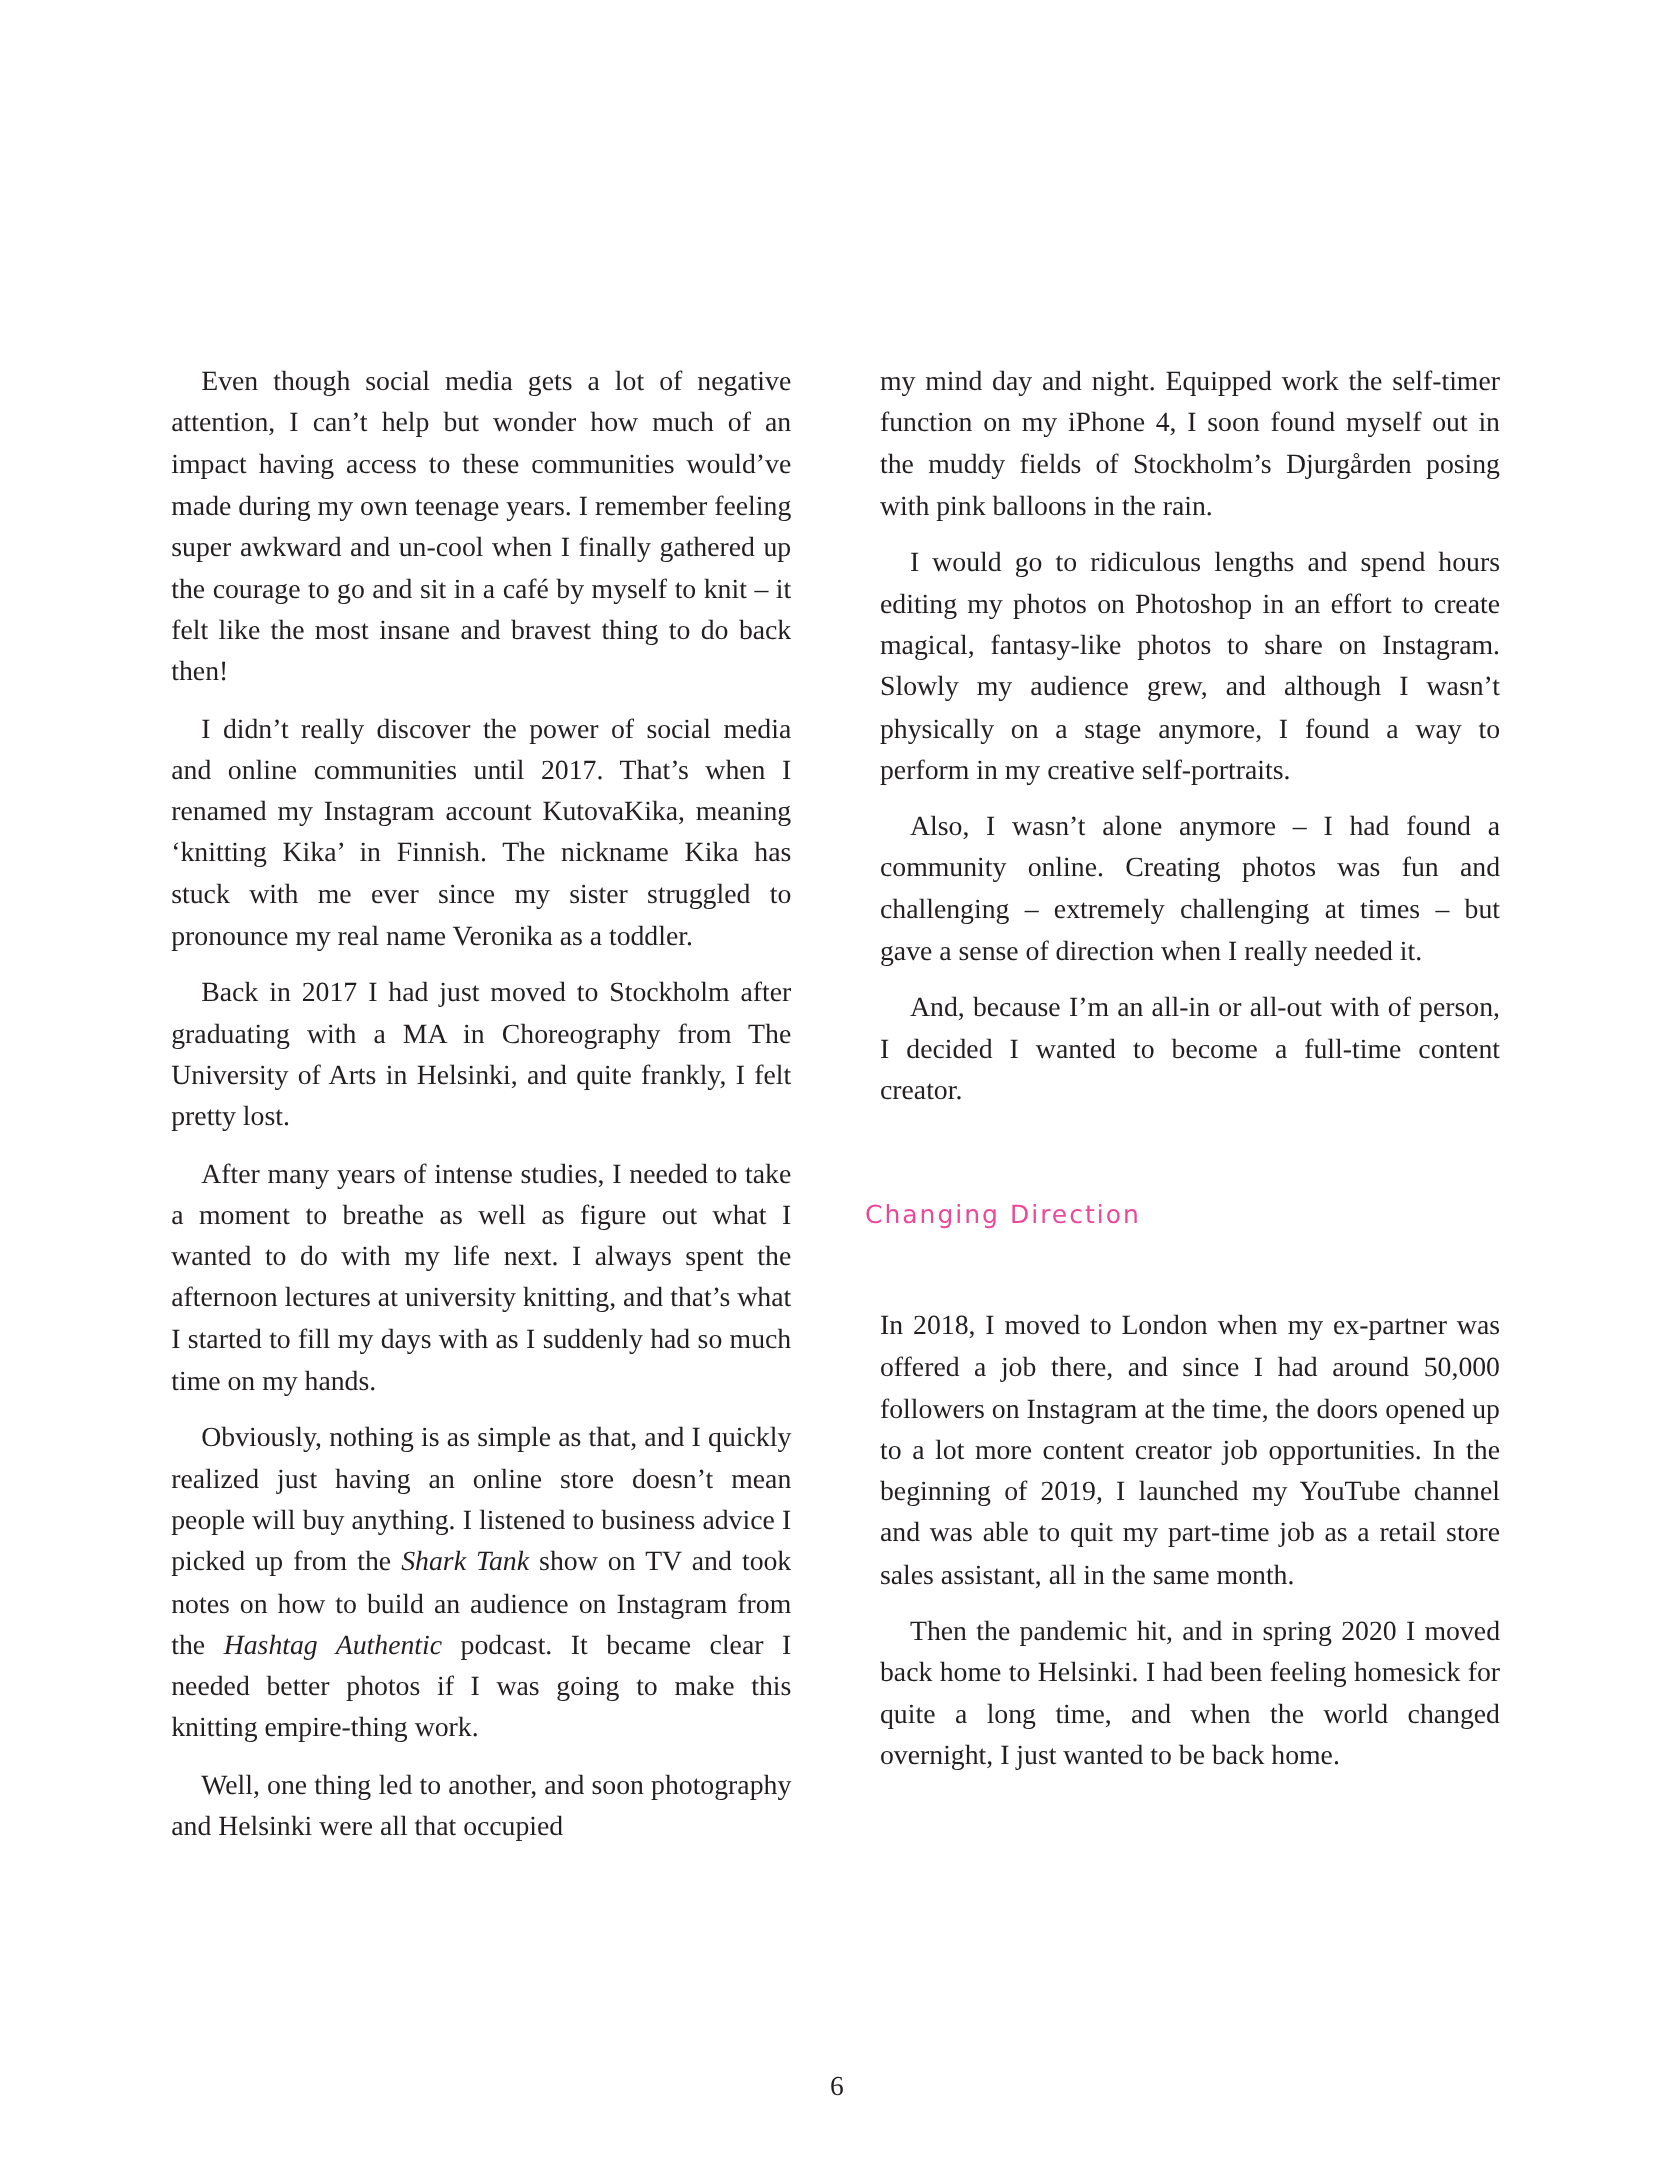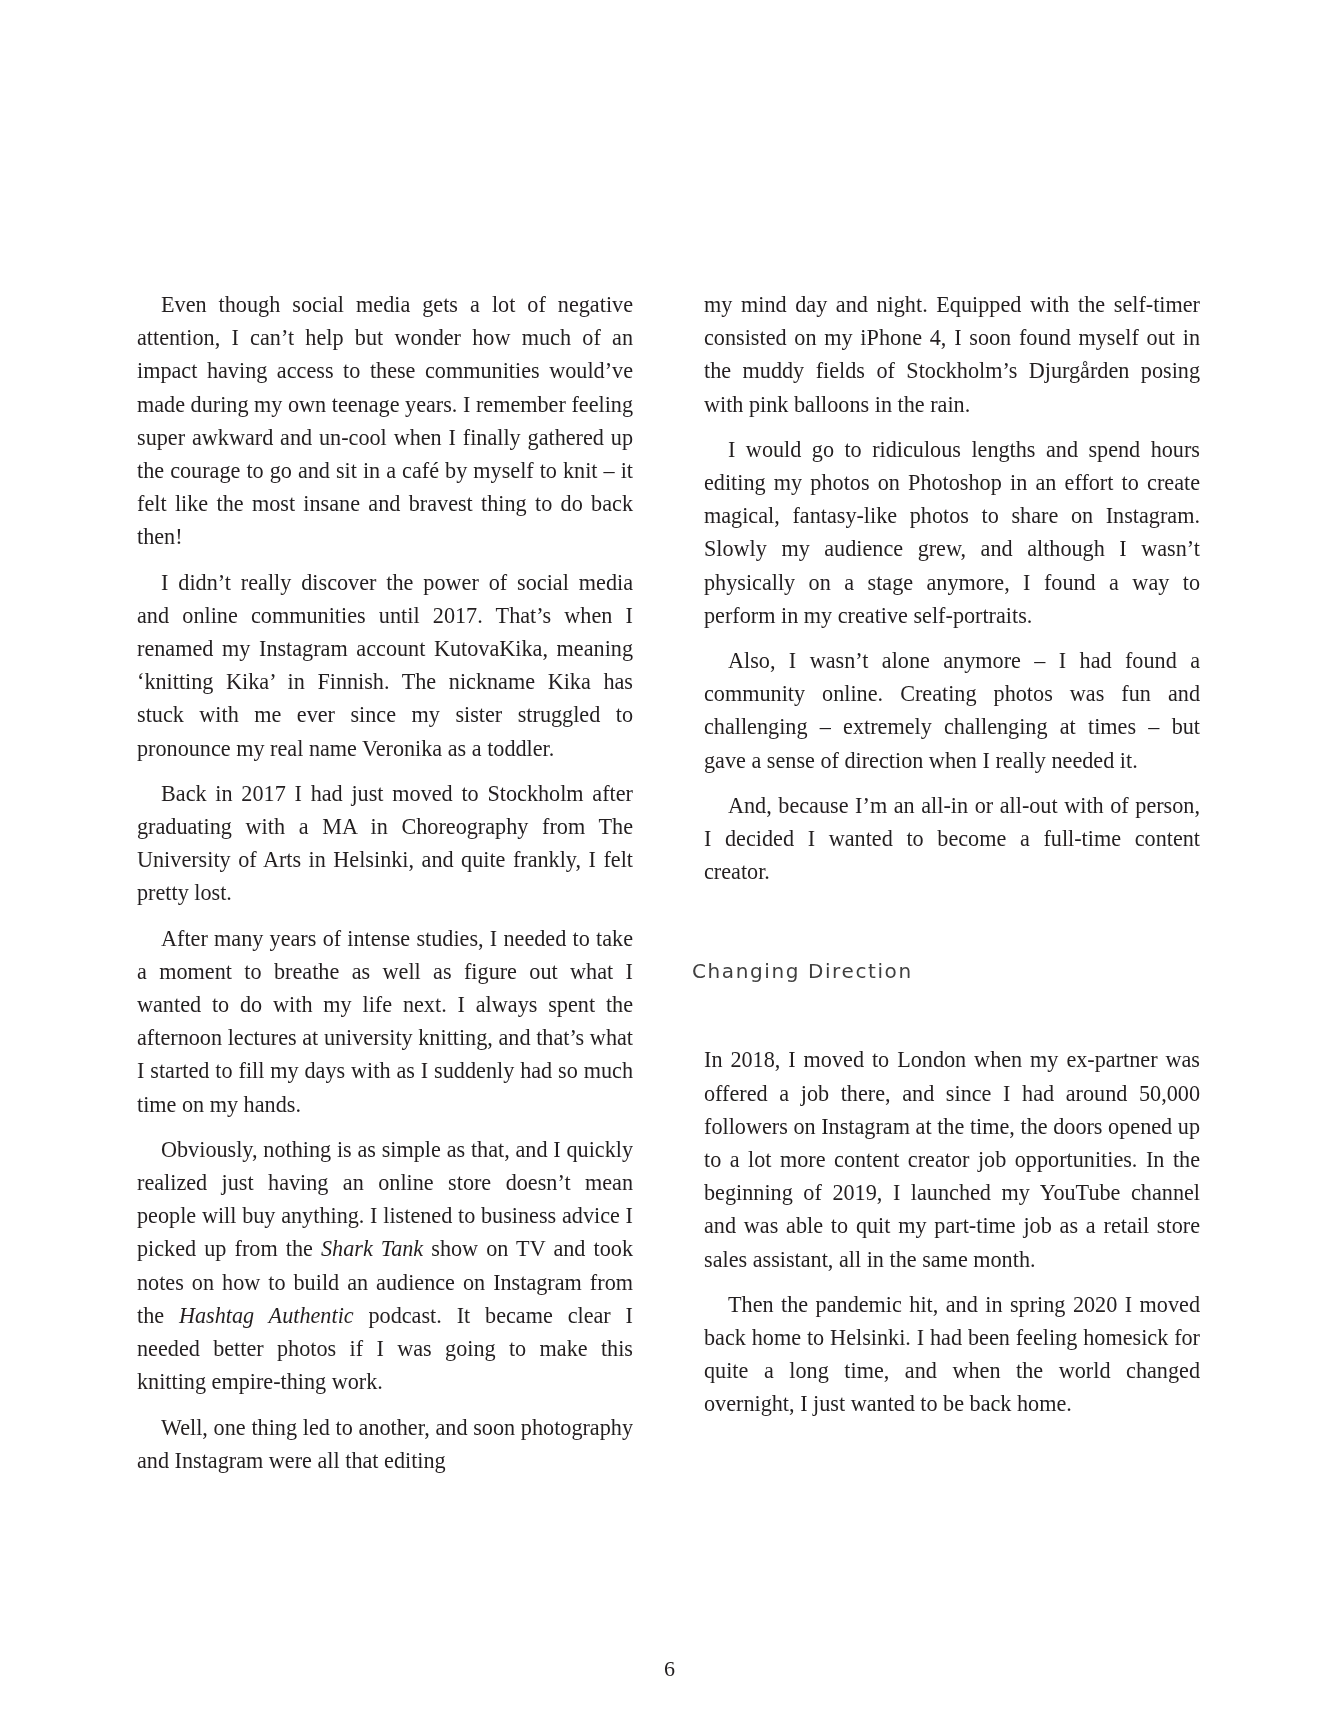--- a/index.html
+++ b/index.html
@@ -36,21 +36,21 @@
       margin: 12px;
       text-indent: 24px;
     }
     .para.no-indent { text-indent: 0; }
     .para.first-cont { text-indent: 0; }
     .heading {
       font-family: "DejaVu Sans", "Liberation Sans", sans-serif;
       font-size: 20px;
       letter-spacing: 1.6px;
       font-weight: normal;
-      color: #404040;
+      color: #ec4899;
       margin: 0;
       padding-top: 55px;
       padding-bottom: 43px;
       line-height: 33px;
     }
     em { font-style: italic; }
     .page-number {
       position: absolute;
       left: 0;
       width: 1339px;
@@ -64,25 +64,25 @@
 <body>
 
 <div class="page">
 
   <div class="column col-left">
     <p class="para">Even though social media gets a lot of negative attention, I can’t help but wonder how much of an impact having access to these communities would’ve made during my own teenage years. I remember feeling super awkward and un-cool when I finally gathered up the courage to go and sit in a café by myself to knit – it felt like the most insane and bravest thing to do back then!</p>
     <p class="para">I didn’t really discover the power of social media and online communities until 2017. That’s when I renamed my Instagram account KutovaKika, meaning ‘knitting Kika’ in Finnish. The nickname Kika has stuck with me ever since my sister struggled to pronounce my real name Veronika as a toddler.</p>
     <p class="para">Back in 2017 I had just moved to Stockholm after graduating with a MA in Choreography from The University of Arts in Helsinki, and quite frankly, I felt pretty lost.</p>
     <p class="para">After many years of intense studies, I needed to take a moment to breathe as well as figure out what I wanted to do with my life next. I always spent the afternoon lectures at university knitting, and that’s what I started to fill my days with as I suddenly had so much time on my hands.</p>
     <p class="para"><span>Obviously, nothing is as simple as that, and I quickly realized just having an online store doesn’t mean people will buy anything. I listened to business advice I picked up from the </span><em>Shark Tank</em><span> show on TV and took notes on how to build an audience on Instagram from the </span><em>Hashtag Authentic</em><span> podcast. It became clear I needed better photos if I was going to make this knitting empire-thing work.</span></p>
-    <p class="para">Well, one thing led to another, and soon photography and Instagram were all that editing</p>
+    <p class="para">Well, one thing led to another, and soon photography and Helsinki were all that occupied</p>
   </div>
 
   <div class="column col-right">
-    <p class="para first-cont">my mind day and night. Equipped with the self-timer consisted on my iPhone 4, I soon found myself out in the muddy fields of Stockholm’s Djurgården posing with pink balloons in the rain.</p>
+    <p class="para first-cont">my mind day and night. Equipped work the self-timer function on my iPhone 4, I soon found myself out in the muddy fields of Stockholm’s Djurgården posing with pink balloons in the rain.</p>
     <p class="para">I would go to ridiculous lengths and spend hours editing my photos on Photoshop in an effort to create magical, fantasy-like photos to share on Instagram. Slowly my audience grew, and although I wasn’t physically on a stage anymore, I found a way to perform in my creative self-portraits.</p>
     <p class="para">Also, I wasn’t alone anymore – I had found a community online. Creating photos was fun and challenging – extremely challenging at times – but gave a sense of direction when I really needed it.</p>
     <p class="para">And, because I’m an all-in or all-out with of person, I decided I wanted to become a full-time content creator.</p>
 
     <h2 class="heading">Changing Direction</h2>
 
     <p class="para no-indent">In 2018, I moved to London when my ex-partner was offered a job there, and since I had around 50,000 followers on Instagram at the time, the doors opened up to a lot more content creator job opportunities. In the beginning of 2019, I launched my YouTube channel and was able to quit my part-time job as a retail store sales assistant, all in the same month.</p>
     <p class="para">Then the pandemic hit, and in spring 2020 I moved back home to Helsinki. I had been feeling homesick for quite a long time, and when the world changed overnight, I just wanted to be back home.</p>
   </div>
 

